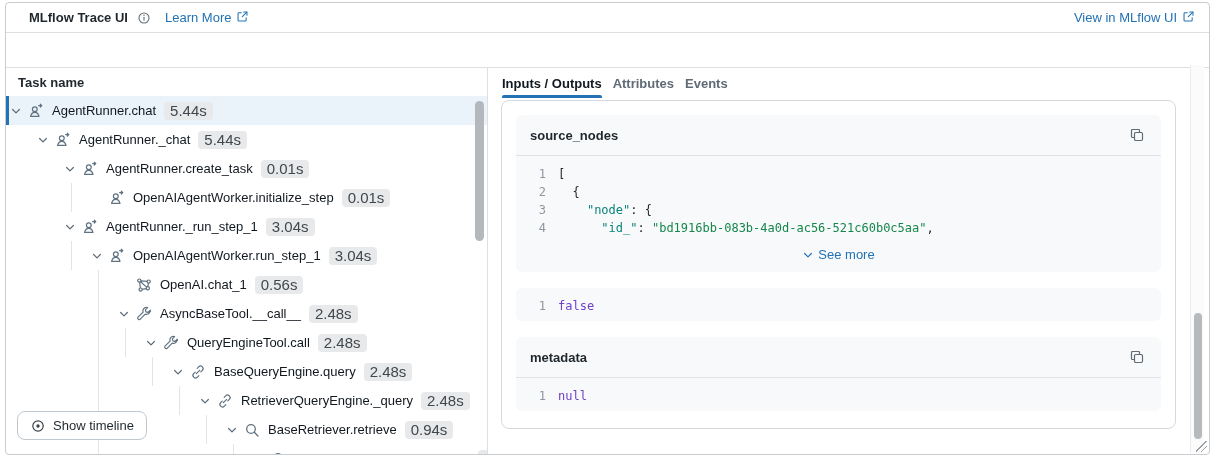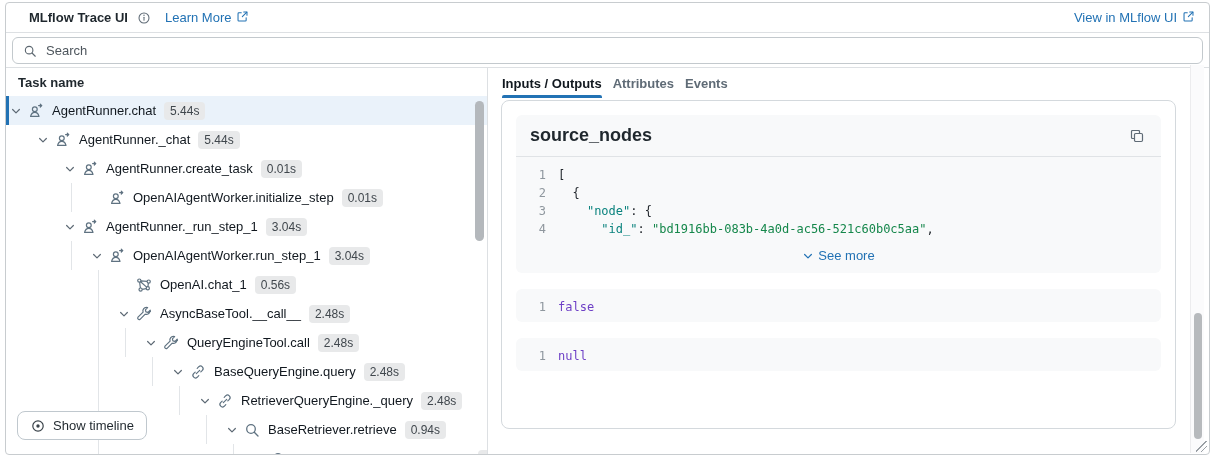--- a/index.html
+++ b/index.html
@@ -42,21 +42,21 @@
   .tree-row.selected { background:#eaf2fa; }
   .tree-row.selected::before { content:''; position:absolute; left:0; top:0; bottom:0;
     width:3px; background:#2272b4; }
   .indent { width:27px; flex:none; align-self:stretch; position:relative; }
   .indent.guide::before { content:''; position:absolute; left:7px; top:0; bottom:0;
     width:1px; background:#e2e5e8; }
   .chev { width:18px; flex:none; display:flex; align-items:center; color:#5f6b76; }
   .node-icon { width:16px; height:16px; flex:none; margin-right:8px; color:#5f7281;
     display:flex; align-items:center; justify-content:center; }
   .node-label { font-size:13px; color:#11181f; white-space:nowrap; }
-  .dur-badge { margin-left:8px; background:#e8e9ea; color:#40474d; font-size:12px;
+  .dur-badge { margin-left:8px; background:#e8e9ea; color:#40474d; font-size:15px;
     line-height:18px; height:18px; padding:0 6px; border-radius:4px; white-space:nowrap; }
   .tree-scroll-thumb { position:absolute; right:3px; top:33px; width:9px; height:140px;
     background:#b4b8bc; border-radius:5px; }
   .timeline-btn { position:absolute; left:11px; bottom:14px; height:29px; background:#fff;
     border:1px solid #c0c8ce; border-radius:8px; display:flex; align-items:center;
     gap:7px; padding:0 12px; font-size:13px; color:#1f272d; cursor:pointer; z-index:5; }
   .timeline-btn svg { color:#394249; }
 
   
   .tabs { display:flex; gap:11px; padding:0 0 0 14px; height:30px; align-items:center; }
@@ -66,21 +66,21 @@
   .tab.active::after { content:''; position:absolute; left:0; right:0; bottom:0;
     height:3px; background:#2272b4; border-radius:2px 2px 0 0; }
 
   
   .card { position:absolute; left:13px; right:15px; top:32px; bottom:25px;
     border:1px solid #d4d9dd; border-radius:8px; background:#fff; padding:14px; overflow:hidden; }
   .section { background:#f8f9fa; border-radius:6px; margin-bottom:16px; overflow:hidden; }
   .section:last-child { margin-bottom:0; }
   .sec-head { display:flex; align-items:center; justify-content:space-between;
     padding:10px 14px; border-bottom:1px solid #e0e3e6; }
-  .sec-title { font-size:18px; font-weight:700; color:#1f272d; }
+  .sec-title { font-size:13px; font-weight:700; color:#1f272d; }
   .copy-btn { background:none; border:none; color:#5f6b76; cursor:pointer; display:flex;
     padding:2px; }
   .sec-code { padding:9px 14px 6px 8px; font-family:"DejaVu Sans Mono", monospace;
     font-size:12px; }
   .code-line { display:flex; line-height:18px; white-space:pre; }
   .ln-num { width:22px; text-align:right; color:#8f979e; flex:none; margin-right:12px; }
   .c-p { color:#24292f; } .c-k { color:#0b837e; } .c-s { color:#15874b; } .c-b { color:#6e40c6; }
   .see-more { display:flex; align-items:center; justify-content:center; gap:4px;
     color:#2272b4; font-size:13px; padding:4px 0 10px 0; cursor:pointer; background:none;
     border:none; width:100%; }
@@ -125,31 +125,20 @@
       <span style="display:flex;">
         <svg width="13" height="13" viewBox="0 0 16 16" fill="none" stroke="currentColor" stroke-width="1.3" stroke-linecap="round" stroke-linejoin="round">
             <path d="M6.5 3.5h-3a1 1 0 0 0-1 1v8a1 1 0 0 0 1 1h8a1 1 0 0 0 1-1v-3"></path>
             <path d="M9.5 2.5h4v4"></path>
             <path d="M13.3 2.7L7.8 8.2"></path>
           </svg>
       </span>
     </a>
   </div>
 
-  <div class="search-row">
-    <div class="search-box">
-      <span style="display:flex;">
-        <svg width="14" height="14" viewBox="0 0 16 16" fill="none" stroke="currentColor" stroke-width="1.3">
-            <circle cx="7" cy="7" r="4.3"></circle>
-            <path d="M10.3 10.3L14 14" stroke-linecap="round"></path>
-          </svg>
-      </span>
-      <input type="text" placeholder="Search" style="">
-    </div>
-  </div>
 
   <div class="main">
 
     <div class="left-panel">
       <div class="tree-header">Task name</div>
       <div class="tree-rows" id="tree-rows">
           <div class="tree-row selected">
             <span class="chev">
               <svg width="12" height="12" viewBox="0 0 16 16" fill="none" stroke="currentColor" stroke-width="1.6" stroke-linecap="round" stroke-linejoin="round">
                 <path d="M3.5 6l4.5 4.5L12.5 6"></path>
@@ -441,20 +430,31 @@
               </span>
               <span>See more</span>
             </button>
           </div>
           <div class="section">
             <div class="sec-code">
               <div class="code-line"><span class="ln-num">1</span><span class="c-b">false</span></div>
             </div>
           </div>
           <div class="section">
+            <div class="sec-head">
+              <span class="sec-title">metadata</span>
+              <button class="copy-btn">
+                <span style="display:flex;">
+                  <svg width="16" height="16" viewBox="0 0 16 16" fill="none" stroke="currentColor" stroke-width="1.2" stroke-linejoin="round">
+                    <rect x="5.5" y="5.5" width="8" height="8" rx="1.2"></rect>
+                    <path d="M10.5 5.5v-2a1 1 0 0 0-1-1h-6a1 1 0 0 0-1 1v6a1 1 0 0 0 1 1h2"></path>
+                  </svg>
+                </span>
+              </button>
+            </div>
             <div class="sec-code">
               <div class="code-line"><span class="ln-num">1</span><span class="c-b">null</span></div>
             </div>
           </div>
         </div>
     </div>
 
   </div>
 
   <div class="page-scroll">

